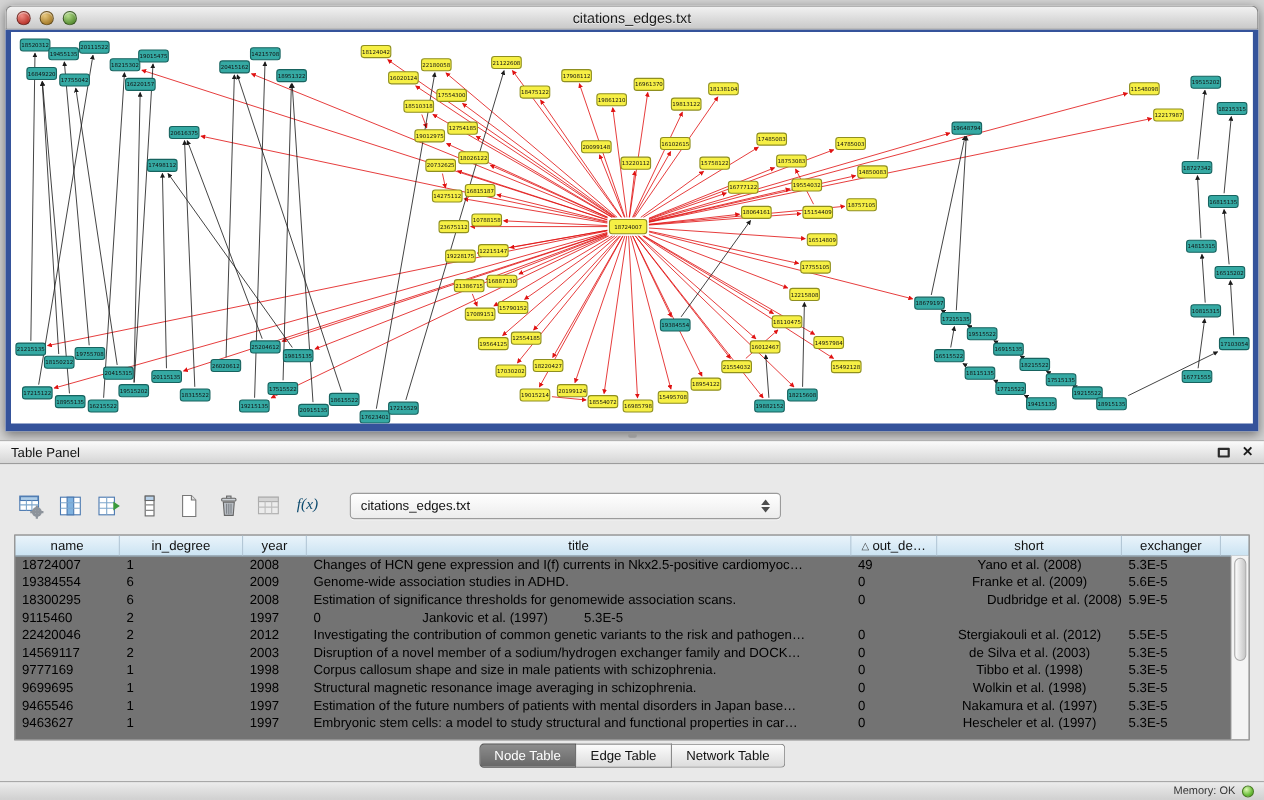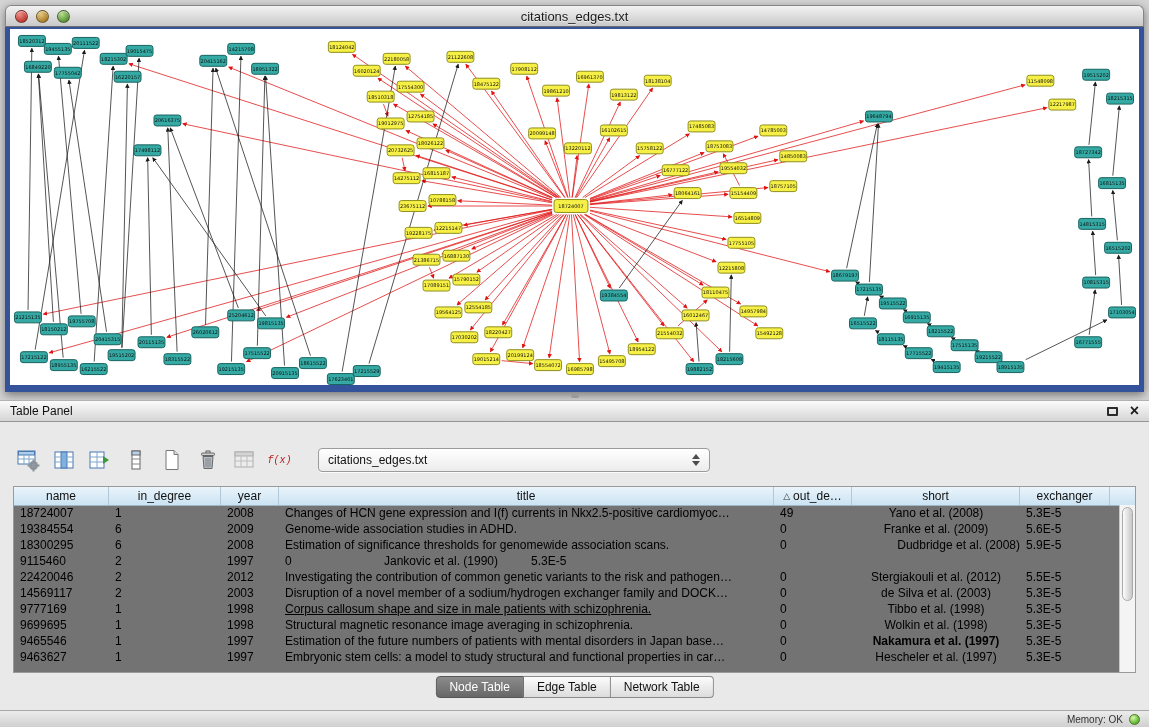--- a/index.html
+++ b/index.html
@@ -36,21 +36,21 @@
                 padding:0 10px;font-size:12px;color:#111;
                 background:linear-gradient(#fbfbfb,#d5d5d5);
                 border-top:1px solid #b2b2b2;border-bottom:1px solid #969696}
   .ph-icons{margin-left:auto;display:flex;align-items:center;gap:12px}
   .float-ic{width:11px;height:9px;border:2px solid #2b2b2b;border-radius:1px;box-sizing:border-box}
   .close-ic{font-size:16px;font-weight:bold;color:#1b1b1b;line-height:1}
   .panel-body{position:absolute;top:22px;left:0;right:0;bottom:0;background:#e9e9e9}
 
   .toolbar{position:absolute;top:24px;left:14px;height:28px;display:flex;align-items:center;gap:9px}
   .tool{width:27px;height:27px;display:flex;align-items:center;justify-content:center}
-  .fx{font-family:Liberation Mono, monospace;font-style:italic;font-size:10px;color:#b91c1c}
+  .fx{font-family:Liberation Serif, serif;font-style:italic;font-size:14px;color:#0c4a6e}
   .combo{margin-left:16px;width:392px;height:24px;box-sizing:border-box;border:1px solid #9b9b9b;
          border-radius:4px;background:linear-gradient(#ffffff,#ececec);display:flex;align-items:center;
          padding:0 9px;font-size:12px;color:#111;box-shadow:0 1px 0 rgba(255,255,255,.8)}
   .arrows{margin-left:auto;display:flex;flex-direction:column;gap:2px}
   .arr-up{width:0;height:0;border-left:4px solid transparent;border-right:4px solid transparent;border-bottom:5px solid #4c4c4c}
   .arr-dn{width:0;height:0;border-left:4px solid transparent;border-right:4px solid transparent;border-top:5px solid #4c4c4c}
 
   .table-wrap{position:absolute;left:13px;right:13px;top:64px;height:187px;background:#737373;
               border:1px solid #9a9a9a;box-sizing:border-box}
   .thead{display:flex;height:18px;background:linear-gradient(#eaf4fb,#cbe3f2);
@@ -838,21 +838,21 @@
             <div class="td" style="width: 495px;">Estimation of significance thresholds for genomewide association scans.</div>
             <div class="td" style="width: 78px;">0</div>
             <div class="td center" style="width: 168px; text-align: right;">Dudbridge et al. (2008)</div>
             <div class="td" style="width: 90px;">5.9E-5</div>
           </div>
           <div class="trow">
             <div class="td" style="width: 95px;">9115460</div>
             <div class="td" style="width: 112px;">2</div>
             <div class="td" style="width: 58px;">1997</div>
             <div class="td" style="width: 78px;">0</div>
-            <div class="td center" style="width: 168px;">Jankovic et al. (1990)</div>
+            <div class="td center" style="width: 168px;">Jankovic et al. (1997)</div>
             <div class="td" style="width: 90px;">5.3E-5</div>
           </div>
           <div class="trow">
             <div class="td" style="width: 95px;">22420046</div>
             <div class="td" style="width: 112px;">2</div>
             <div class="td" style="width: 58px;">2012</div>
             <div class="td" style="width: 495px;">Investigating the contribution of common genetic variants to the risk and pathogen…</div>
             <div class="td" style="width: 78px;">0</div>
             <div class="td center" style="width: 168px;">Stergiakouli et al. (2012)</div>
             <div class="td" style="width: 90px;">5.5E-5</div>
@@ -863,41 +863,41 @@
             <div class="td" style="width: 58px;">2003</div>
             <div class="td" style="width: 495px;">Disruption of a novel member of a sodium/hydrogen exchanger family and DOCK…</div>
             <div class="td" style="width: 78px;">0</div>
             <div class="td center" style="width: 168px;">de Silva et al. (2003)</div>
             <div class="td" style="width: 90px;">5.3E-5</div>
           </div>
           <div class="trow">
             <div class="td" style="width: 95px;">9777169</div>
             <div class="td" style="width: 112px;">1</div>
             <div class="td" style="width: 58px;">1998</div>
-            <div class="td" style="width: 495px; text-decoration: underline;">Corpus callosum shape and size in male patients with schizophrenia.</div>
+            <div class="td" style="width: 495px;">Corpus callosum shape and size in male patients with schizophrenia.</div>
             <div class="td" style="width: 78px;">0</div>
             <div class="td center" style="width: 168px;">Tibbo et al. (1998)</div>
             <div class="td" style="width: 90px;">5.3E-5</div>
           </div>
           <div class="trow">
             <div class="td" style="width: 95px;">9699695</div>
             <div class="td" style="width: 112px;">1</div>
             <div class="td" style="width: 58px;">1998</div>
             <div class="td" style="width: 495px;">Structural magnetic resonance image averaging in schizophrenia.</div>
             <div class="td" style="width: 78px;">0</div>
             <div class="td center" style="width: 168px;">Wolkin et al. (1998)</div>
             <div class="td" style="width: 90px;">5.3E-5</div>
           </div>
           <div class="trow">
             <div class="td" style="width: 95px;">9465546</div>
             <div class="td" style="width: 112px;">1</div>
             <div class="td" style="width: 58px;">1997</div>
             <div class="td" style="width: 495px;">Estimation of the future numbers of patients with mental disorders in Japan base…</div>
             <div class="td" style="width: 78px;">0</div>
-            <div class="td center" style="width: 168px; font-weight: bold;">Nakamura et al. (1997)</div>
+            <div class="td center" style="width: 168px;">Nakamura et al. (1997)</div>
             <div class="td" style="width: 90px;">5.3E-5</div>
           </div>
           <div class="trow">
             <div class="td" style="width: 95px;">9463627</div>
             <div class="td" style="width: 112px;">1</div>
             <div class="td" style="width: 58px;">1997</div>
             <div class="td" style="width: 495px;">Embryonic stem cells: a model to study structural and functional properties in car…</div>
             <div class="td" style="width: 78px;">0</div>
             <div class="td center" style="width: 168px;">Hescheler et al. (1997)</div>
             <div class="td" style="width: 90px;">5.3E-5</div>

